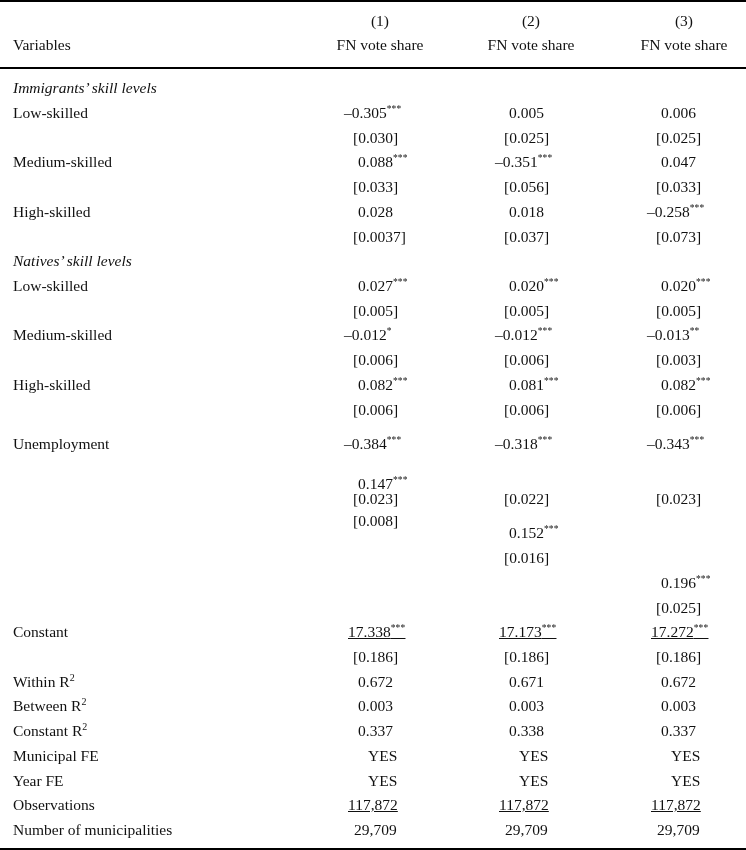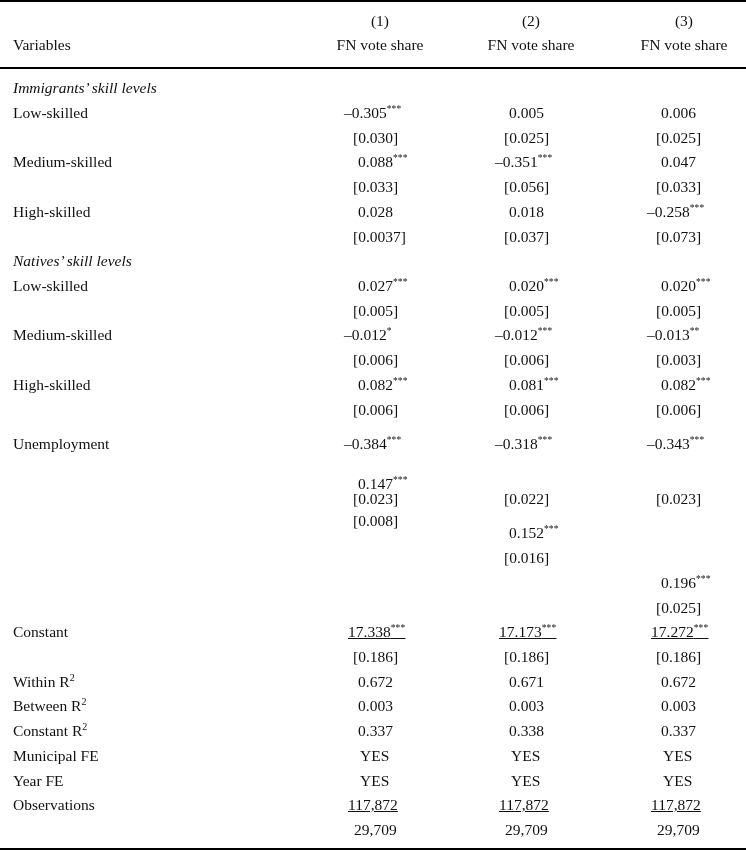--- a/index.html
+++ b/index.html
@@ -18,21 +18,21 @@
   .label.section { font-style: italic; }
   .cell { position: absolute; top: 0; line-height: 24px; white-space: nowrap; }
   .c1 { left: 356px; }
   .c2 { left: 507px; }
   .c3 { left: 659px; }
   .cell.neg { margin-left: -12px; }
   .cell.pos { margin-left: 2px; }
   .cell.se { margin-left: -3px; }
   .cell.big { margin-left: -8px; text-decoration: underline; }
   .cell.obs { margin-left: -2px; }
-  .cell.yes { margin-left: 4px; }
+  .cell.yes { margin-left: 12px; }
   sup.stars { font-size: 9.5px; vertical-align: 6px; line-height: 0; letter-spacing: 0.2px; }
   sup.r2 { font-size: 10px; vertical-align: 6px; line-height: 0; }
 
   .hdr { position: absolute; text-align: center; line-height: 24px; white-space: nowrap; }
   .hdr .num { display: block; }
   .hdr .dep { display: block; }
   .hdr-var { position: absolute; left: 13px; top: 33px; line-height: 24px; }
 </style>
 </head>
 <body>
@@ -210,18 +210,19 @@
   <span class="cell c2 yes">YES</span>
   <span class="cell c3 yes">YES</span>
 </div>
 <div class="row" style="top:793px;">
   <span class="label">Observations</span>
   <span class="cell c1 big">117,872</span>
   <span class="cell c2 big">117,872</span>
   <span class="cell c3 big">117,872</span>
 </div>
 <div class="row" style="top:818px;">
+  <span class="label">Number of municipalities</span>
   <span class="cell c1 obs">29,709</span>
   <span class="cell c2 obs">29,709</span>
   <span class="cell c3 obs">29,709</span>
 </div>
 
 <div class="rule bot"></div>
 
 </body></html>

